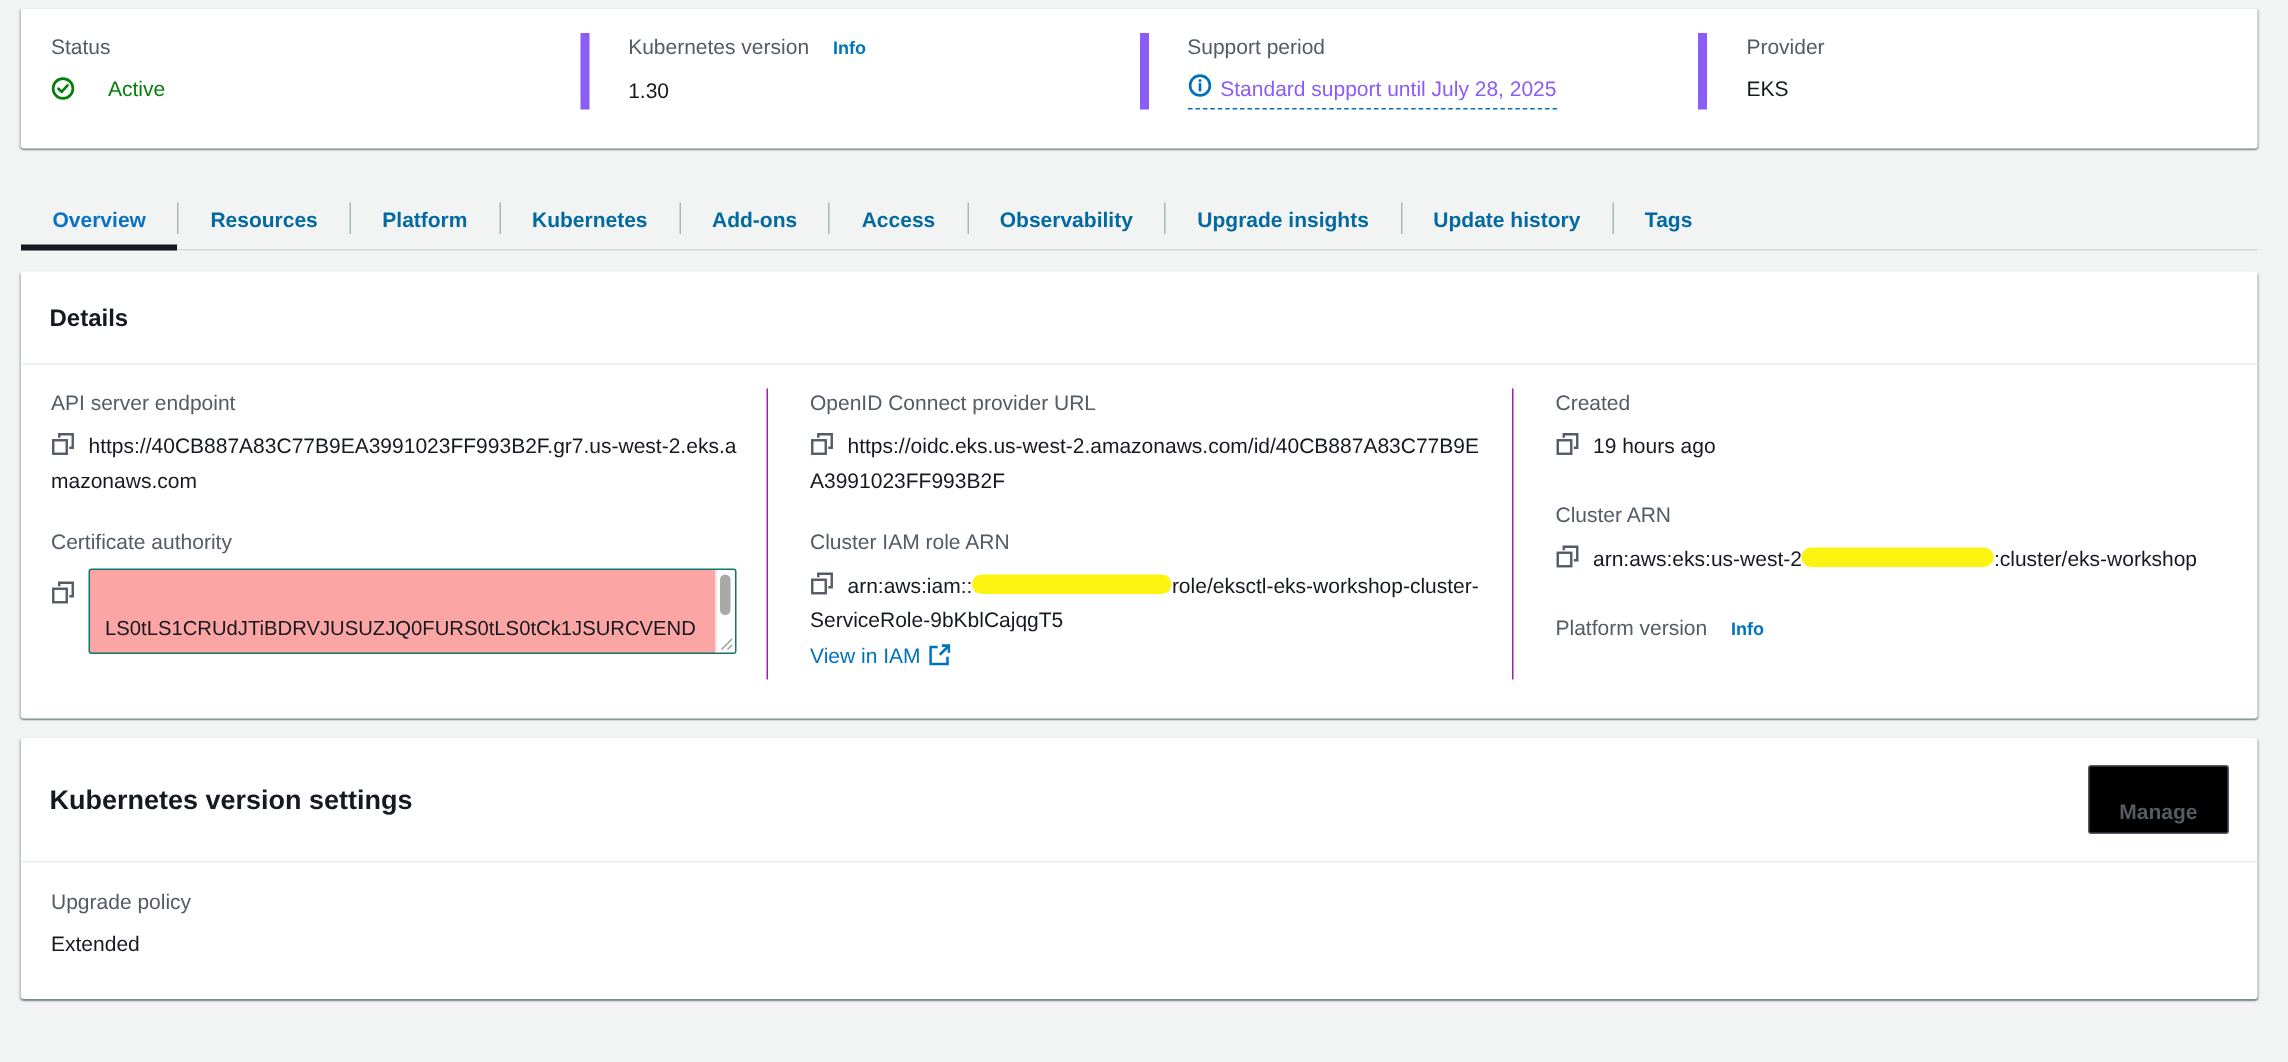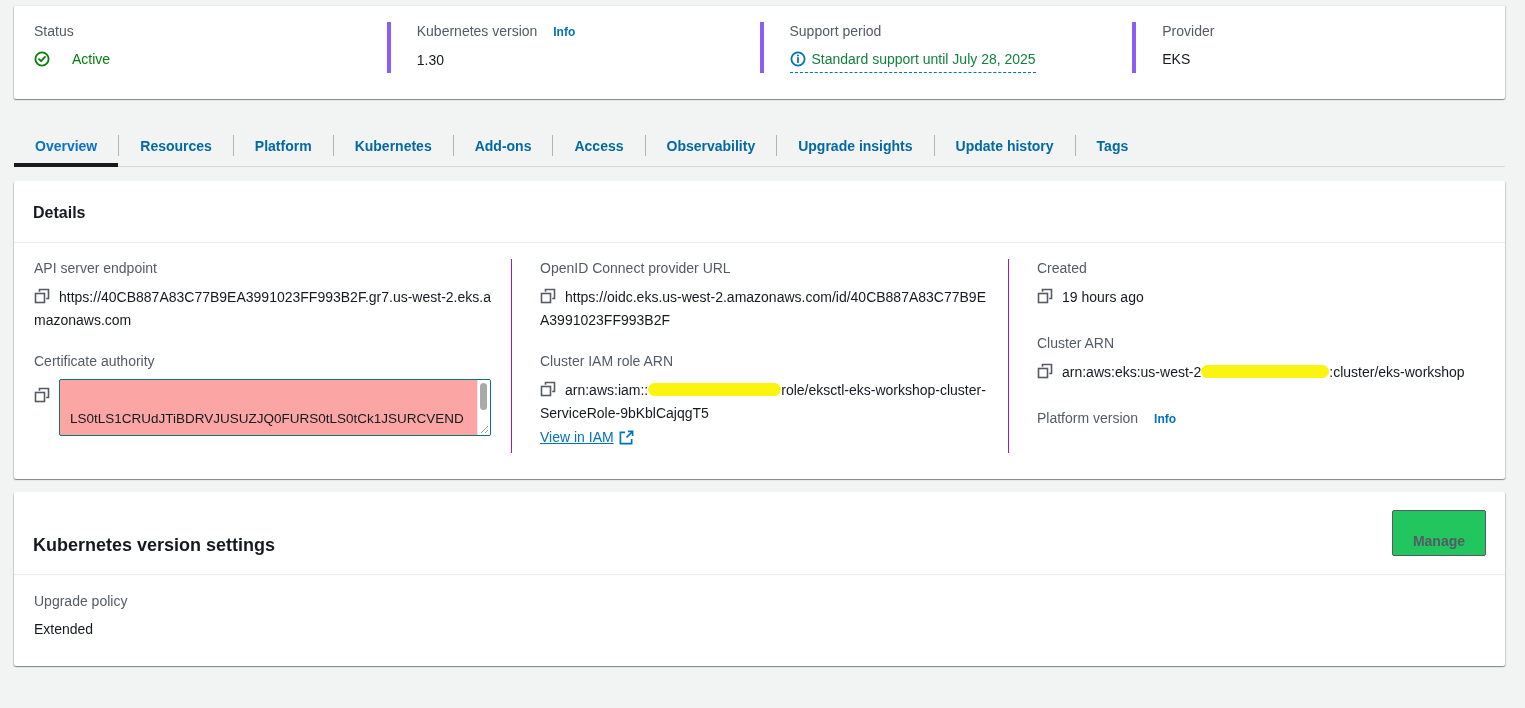--- a/index.html
+++ b/index.html
@@ -20,26 +20,26 @@
   #cluster-info-card { margin-top:5px; }
   .expand-header { display:flex; align-items:center; padding:15px 19px 14px; }
   .caret-down {
     width:0; height:0; border-left:6px solid transparent; border-right:6px solid transparent;
     border-top:8px solid #16191f; margin-right:13px; cursor:pointer;
   }
   .section-title { font-size:18px; font-weight:700; line-height:22px; }
   .info-link { color:#0073bb; font-size:12px; font-weight:700; margin-left:12px; text-decoration:none; cursor:pointer; align-self:flex-start; margin-top:1px; }
   .status-row { display:grid; grid-template-columns:repeat(4,1fr); padding:16px 0 26px; }
   .status-col { padding:0 20px; }
-  .status-col + .status-col { border-left:4px solid #8b5cf6;padding-left:26px; }
+  .status-col + .status-col { border-left:6px solid #8b5cf6;padding-left:26px; }
   .field-label { color:#545b64; line-height:18px; margin:0 0 9px; }
   .field-value { line-height:20px; }
   .status-active { color:#037f0c; display:inline-flex; align-items:center; gap:22px; font-weight:400; }
   .support-link {
-    color:#15803d; display:inline-flex; align-items:center; gap:6px;
+    color:#8b5cf6; display:inline-flex; align-items:flex-start; gap:6px;
     border-bottom:1px dashed #0073bb; padding-bottom:3px; cursor:pointer;
   }
 
   
   .tabs { margin:29px 14px 0; width:1491px; display:flex; align-items:stretch; border-bottom:1px solid #d5dbdb; }
   .tab { position:relative; padding:10px 21px 12px; font-weight:700; color:#0369a1; cursor:pointer; white-space:nowrap; }
   .tab.active { color:#0872c4; }
   .tab.active::after { content:""; position:absolute; left:0; right:0; bottom:-1px; height:4px; background:#16191f; }
   .tab-sep { width:1px; background:#aab7b8; margin:7px 0 10px; }
 
@@ -51,37 +51,37 @@
   .details-col + .details-col { border-left:1px solid #a21caf;padding-left:28px; }
   .field { margin-bottom:20px; }
   .details-col.col3 .field { margin-bottom:25px; }
   .field:last-child { margin-bottom:0; }
   .copy-line { line-height:23px; word-break:break-all; }
   .copy-icon { display:inline-block; width:16px; height:16px; margin-right:9px; vertical-align:-2px; cursor:pointer; }
   .redaction { display:inline-block; height:13px; background:#fbf410; border-radius:7px; vertical-align:-1px; }
   .redaction.w-iam { width:133px; }
   .redaction.w-eks { width:128px; }
   .iam-link-row { margin-top:4px; }
-  .view-link { color:#0073bb; text-decoration:underline; cursor:pointer; display:inline-flex; align-items:center; gap:5px; }
+  .view-link { color:#0073bb; cursor:pointer; display:inline-flex; gap:5px; }
   .cert-row { display:flex; align-items:flex-start; }
   .cert-row .copy-icon { margin-top:8px; }
   .cert-box {
     position:relative; flex:1; border:1px solid #0f766e; border-radius:2px; background:#fca5a5;
     padding:6px 22px 6px 10px; height:57px; overflow:hidden;
     font-size:13.5px; line-height:22px; white-space:pre-line; word-break:break-all;
   }
   .cert-scroll-track { position:absolute; top:0; right:0; bottom:0; width:13px; border-left:1px solid #ececec; background:#fff; }
   .cert-scroll-thumb { position:absolute; top:3px; right:3px; width:7px; height:27px; background:#a9a9a9; border-radius:4px; cursor:pointer; }
   .resize-handle { position:absolute; right:1px; bottom:1px; width:11px; height:11px; cursor:nwse-resize; }
 
   
   #k8s-settings-card { margin-top:13px; }
-  .card-header-row { display:flex; align-items:flex-end; justify-content:space-between; padding:18px 19px; }
+  .card-header-row { display:flex; align-items:center; justify-content:space-between; padding:18px 19px; }
   .btn-secondary {
-    background:#22c55e; border:1px solid #545b64; border-radius:2px; color:#545b64;
+    background:#000000; border:1px solid #545b64; border-radius:2px; color:#545b64;
     font-family:"Liberation Sans", sans-serif; font-size:14px; font-weight:700;
     padding:22px 20px; height:32px; cursor:pointer;
   }
   .k8s-body { padding:17px 20px 27px; }
 </style>
 </head>
 <body>
 
 <div class="card" id="cluster-info-card">
   <div class="card-divider"></div>

